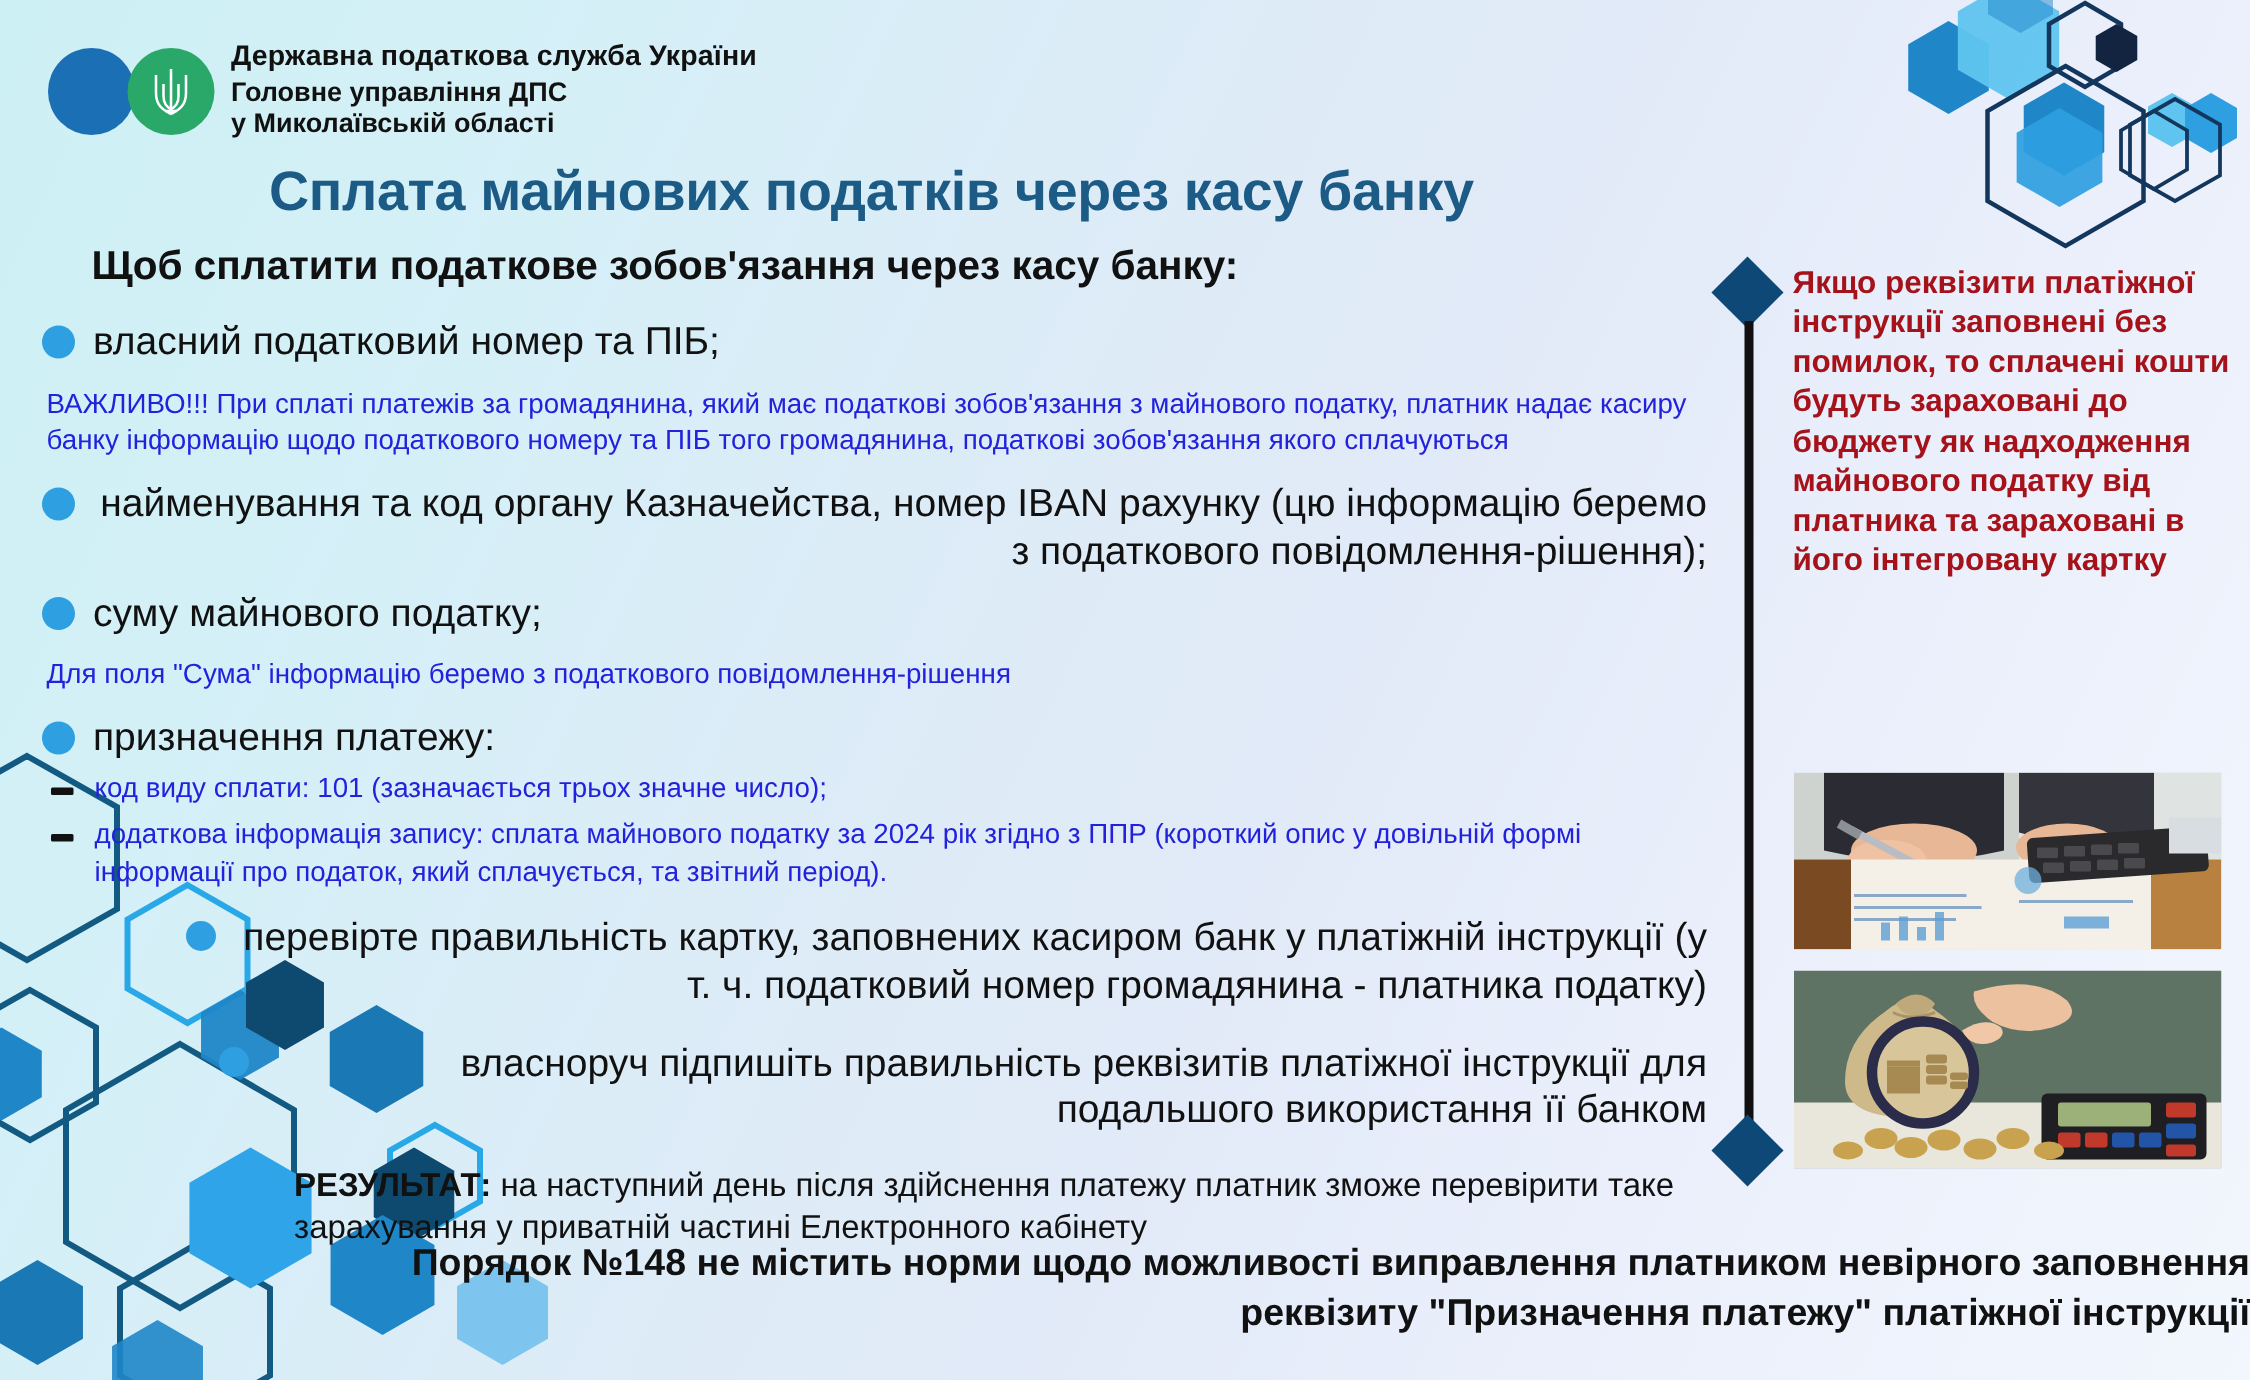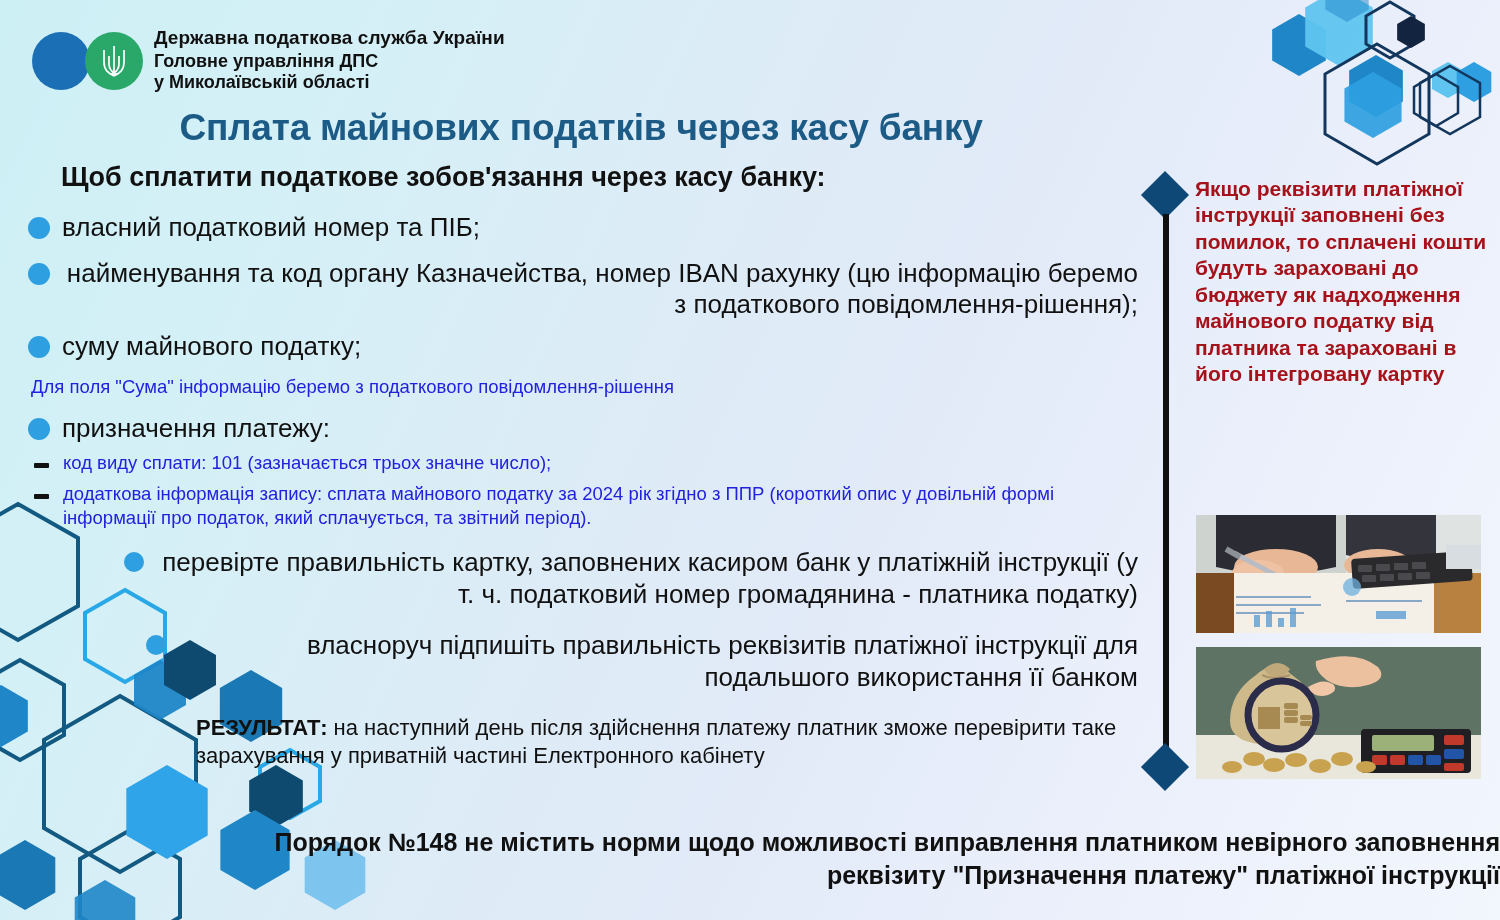--- a/index.html
+++ b/index.html
@@ -177,20 +177,21 @@
   <div class="maintitle">Сплата майнових податків через касу банку</div>
   <div class="subtitle">Щоб сплатити податкове зобов'язання через касу банку:</div>
 
   <div class="content">
 
     <div class="row">
       <span class="bullet"></span>
       <span class="btxt">власний податковий номер та ПІБ;</span>
     </div>
 
+    <div class="note one">ВАЖЛИВО!!! При сплаті платежів за громадянина, який має податкові зобов'язання з майнового податку, платник надає касиру банку інформацію щодо податкового номеру та ПІБ того громадянина, податкові зобов'язання якого сплачуються</div>
 
     <div class="spacer-12"></div>
     <div class="row">
       <span class="bullet"></span>
       <span class="btxt">найменування та код органу Казначейства, номер IBAN рахунку (цю інформацію беремо з податкового повідомлення-рішення);</span>
     </div>
 
     <div class="spacer-8"></div>
     <div class="row">
       <span class="bullet"></span>

